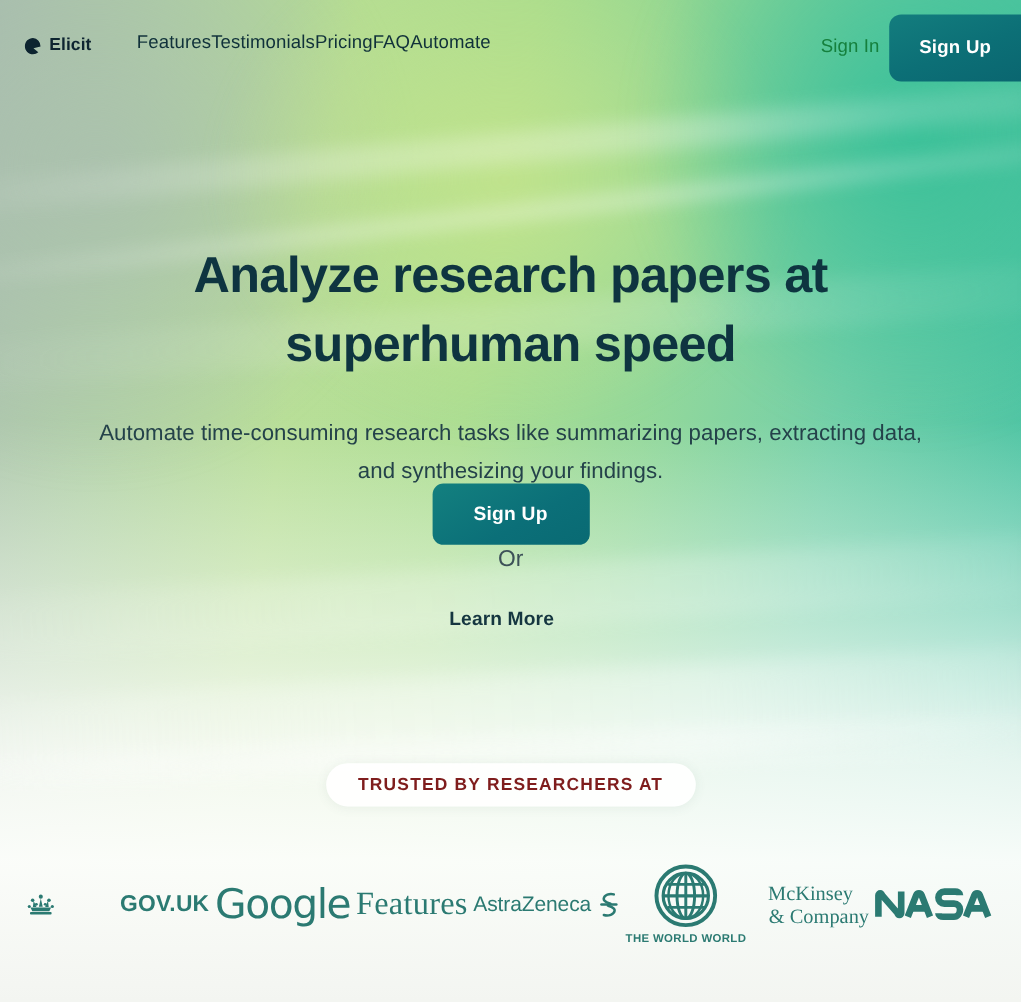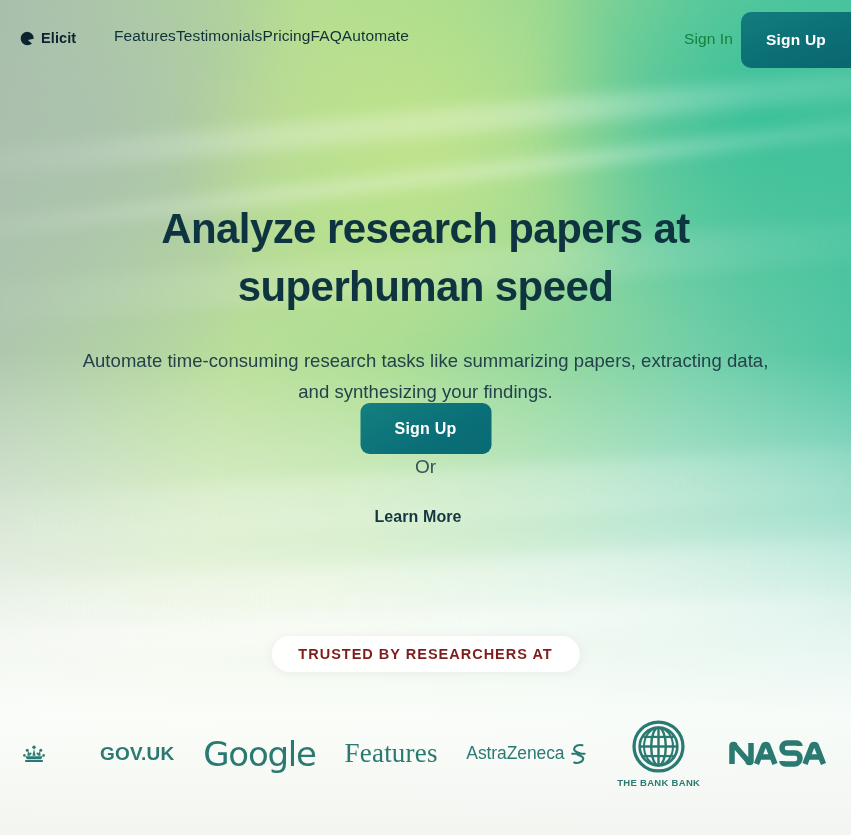--- a/index.html
+++ b/index.html
@@ -391,23 +391,29 @@
         <circle cx="26" cy="26" r="24" stroke-width="3.2"></circle>
         <circle cx="26" cy="26" r="18.5" stroke-width="2.6"></circle>
         <ellipse cx="26" cy="26" rx="7.2" ry="18.5" stroke-width="2.4"></ellipse>
         <ellipse cx="26" cy="26" rx="14.2" ry="18.5" stroke-width="2.0"></ellipse>
         <path d="M8.2 26h35.6" stroke-width="2.6"></path>
         <path d="M11.0 16.6h30.0" stroke-width="2.2"></path>
         <path d="M11.0 35.4h30.0" stroke-width="2.2"></path>
         <path d="M26 7.5v37" stroke-width="2.4"></path>
       </g>
     </svg>
-    <span class="wb-text">THE BANK BANK</span>
-  </div>
-
+    <span class="wb-text">THE WORLD WORLD</span>
+  </div>
+
+  <div class="logo-item">
+    <div class="logo-mckinsey">
+      <div>McKinsey</div>
+      <div class="mck-l2">&amp; Company</div>
+    </div>
+  </div>
 
   <div class="logo-item logo-nasa">
     <svg width="100" height="27" viewBox="0 0 200 54">
       <g fill="none" stroke="#2b7a72" stroke-width="11" stroke-linecap="butt">
 
         <path d="M6 48V12c0-4 6-4 6 0l26 30c0 4 6 4 6 0V6"></path>
 
         <path d="M55 48l14-36c1.6-4 7.4-4 9 0l14 36"></path>
         <path d="M62 34h27"></path>
 

